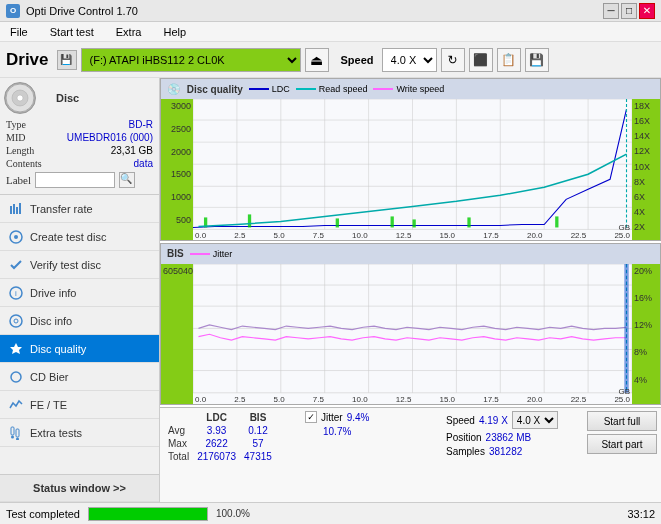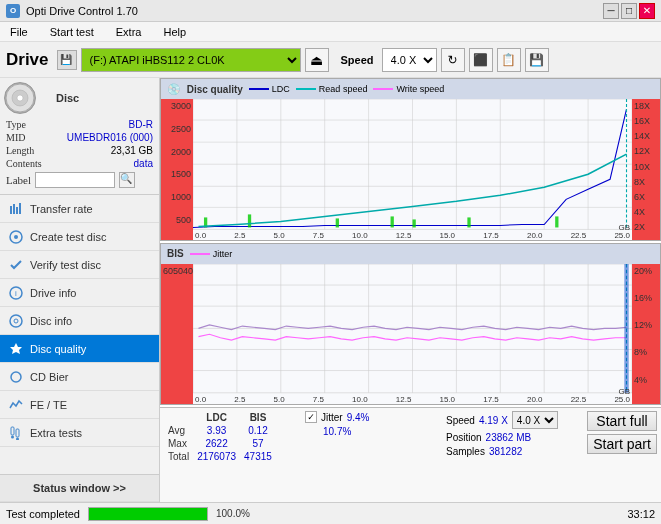--- a/index.html
+++ b/index.html
@@ -47,37 +47,37 @@
     .nav-item.active { background: #0078d7; color: white; }
     .nav-icon { width: 16px; height: 16px; display: flex; align-items: center; justify-content: center; font-size: 12px; flex-shrink: 0; }
 
     
     .content { flex: 1; display: flex; flex-direction: column; background: white; }
     .chart-header { background: #d0d8e8; height: 20px; display: flex; align-items: center; padding: 0 6px; gap: 6px; font-size: 10px; font-weight: bold; }
     .chart-title { color: #333; }
     .legend-item { display: flex; align-items: center; gap: 3px; font-size: 9px; font-weight: normal; }
     .legend-color { width: 20px; height: 2px; }
 
-    .chart-area { position: relative; overflow: hidden; background: #ef4444; }
+    .chart-area { position: relative; overflow: hidden; background: #84cc16; }
 
     
     .status-bar { height: 22px; background: #f0f0f0; border-top: 1px solid #ccc; display: flex; align-items: center; padding: 0 6px; gap: 8px; font-size: 11px; }
     .progress-bar-container { width: 120px; height: 14px; border: 1px solid #aaa; background: white; }
     .progress-bar-fill { height: 100%; background: #00cc00; }
 
     
     .bottom-stats { height: 95px; border-top: 1px solid #bbb; padding: 3px 4px; display: flex; gap: 6px; background: #f8f8f8; }
     .stats-table { flex: 1; }
     .stats-table table { width: 100%; font-size: 10px; border-collapse: collapse; }
     .stats-table th { text-align: center; color: #333; padding: 1px 4px; }
     .stats-table td { text-align: center; color: #0000cc; padding: 1px 4px; }
     .stats-table td.label { color: #333; text-align: left; }
 
     .start-buttons { display: flex; flex-direction: column; gap: 3px; }
-    .start-btn { width: 70px; height: 20px; border: 1px solid #aaa; background: linear-gradient(#f5f5f5, #e0e0e0); font-size: 14px; cursor: pointer; display: flex; align-items: center; justify-content: center; }
+    .start-btn { width: 70px; height: 20px; border: 1px solid #aaa; background: linear-gradient(#f5f5f5, #e0e0e0); font-size: 10px; cursor: pointer; display: flex; align-items: center; justify-content: center; }
 
     .two-charts { flex: 1; display: flex; flex-direction: column; gap: 2px; overflow: hidden; }
   </style>
 </head>
 <body>
 
 <div class="title-bar">
   <div class="title-bar-left">
     <div class="title-bar-icon">O</div>
     <span>Opti Drive Control 1.70</span>

